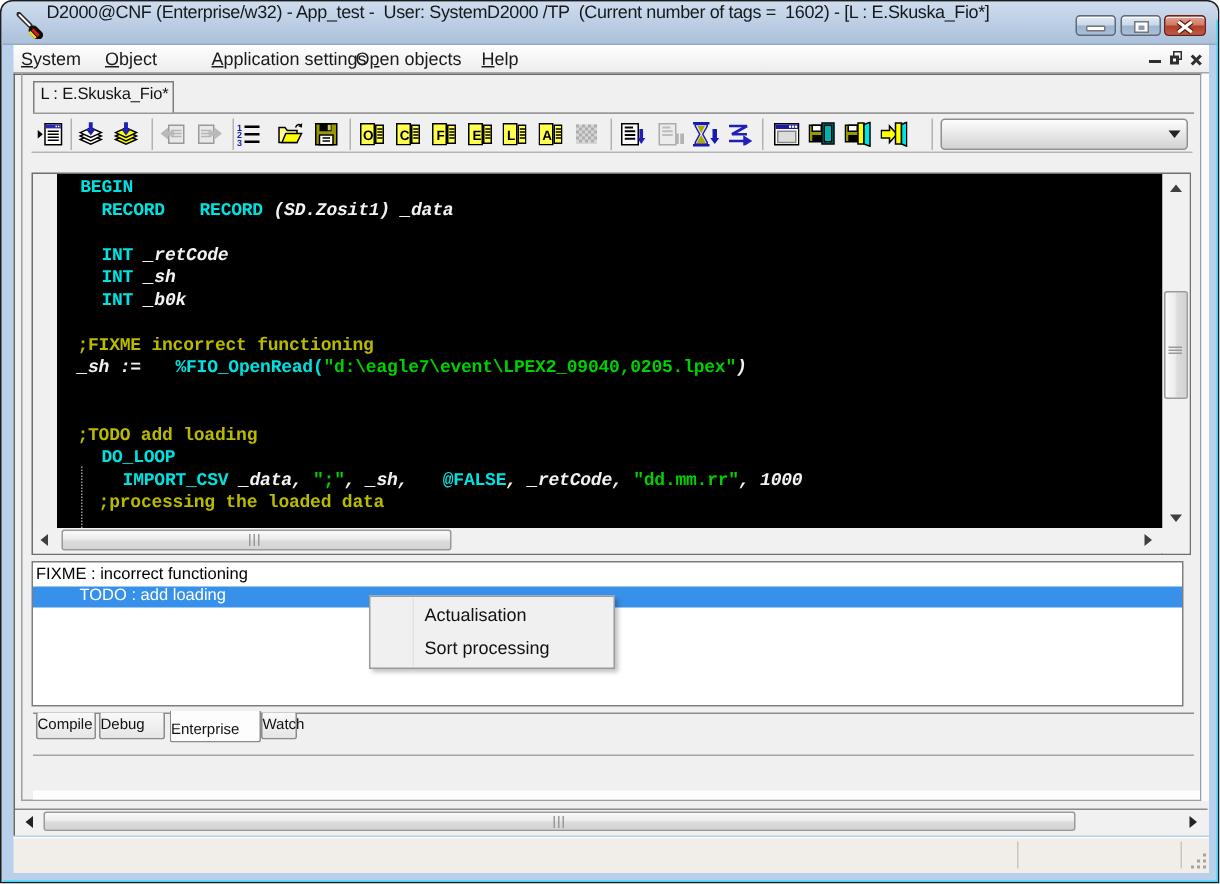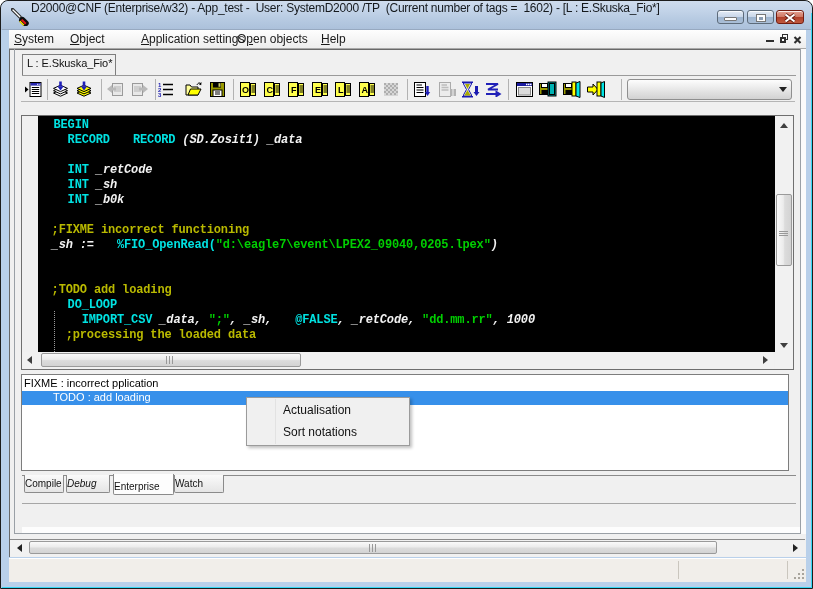--- a/index.html
+++ b/index.html
@@ -366,34 +366,34 @@
   <div class="abs vthumb" style="left:774.5px;top:193px;width:16px;height:72px;"></div>
   <div class="abs" style="left:778px;top:230px;width:9px;height:1px;background:#999;box-shadow:0 2px 0 #999,0 4px 0 #999;"></div>
 
   <div class="abs" style="left:21px;top:351px;width:752px;height:17px;background:#f1f1f1;"></div>
   <div class="abs" style="left:26px;top:355px;width:0;height:0;border-top:4.5px solid transparent;border-bottom:4.5px solid transparent;border-right:5px solid #3f3f3f;"></div>
   <div class="abs" style="left:762px;top:355px;width:0;height:0;border-top:4.5px solid transparent;border-bottom:4.5px solid transparent;border-left:5px solid #3f3f3f;"></div>
   <div class="abs thumb" style="left:40px;top:352px;width:260px;height:14px;"></div>
   <div class="abs" style="left:165px;top:355px;width:1px;height:8px;background:#999;box-shadow:3px 0 0 #999,6px 0 0 #999;"></div>
 
   <div class="abs" style="left:20px;top:373px;width:768px;height:97px;border:1px solid #7d7d7d;background:#ffffff;"></div>
-  <div class="abs" style="left:23px;top:376px;font-size:11px;color:#000;">FIXME : incorrect pplication</div>
+  <div class="abs" style="left:23px;top:376px;font-size:11px;color:#000;">FIXME : incorrect functioning</div>
   <div class="abs" style="left:21px;top:390px;width:766px;height:14px;background:#3790ea;"></div>
   <div class="abs" style="left:23px;top:390px;font-size:11px;color:#fff;margin-left:29px;">TODO : add loading</div>
 
   <div class="abs" style="left:245px;top:396px;width:164px;height:49px;background:#f0f0f0;border:1px solid #9b9b9b;box-shadow:2px 2px 3px rgba(0,0,0,0.25);"></div>
   <div class="abs" style="left:274px;top:398px;width:1px;height:45px;background:#e2e2e2;"></div>
   <div class="abs" style="left:282px;top:402px;font-size:12px;color:#111;">Actualisation</div>
-  <div class="abs" style="left:282px;top:424px;font-size:12px;color:#111;">Sort notations</div>
+  <div class="abs" style="left:282px;top:424px;font-size:12px;color:#111;">Sort processing</div>
 
   <div class="abs" style="left:21px;top:474px;width:774px;height:1px;background:#8b8b8b;"></div>
   <div class="abs tabb" style="left:23px;top:474px;width:40px;height:18px;line-height:17px;border-top:none;background:linear-gradient(180deg,#fafafa,#e5e5e5);border-radius:0 0 2px 2px;">Compile</div>
-  <div class="abs tabb" style="left:65px;top:474px;width:44px;height:18px;line-height:17px;border-top:none;background:linear-gradient(180deg,#fafafa,#e5e5e5);border-radius:0 0 2px 2px;font-style:italic;">Debug</div>
+  <div class="abs tabb" style="left:65px;top:474px;width:44px;height:18px;line-height:17px;border-top:none;background:linear-gradient(180deg,#fafafa,#e5e5e5);border-radius:0 0 2px 2px;">Debug</div>
   <div class="abs tabb" style="left:112px;top:473px;width:61px;height:21px;line-height:26px;border-top:none;background:#fdfdfd;border-radius:0 0 2px 2px;">Enterprise</div>
-  <div class="abs tabb" style="left:173px;top:474px;width:50px;height:18px;line-height:17px;border-top:none;background:linear-gradient(180deg,#fafafa,#e5e5e5);border-radius:0 0 2px 2px;">Watch</div>
+  <div class="abs tabb" style="left:173px;top:474px;width:24px;height:18px;line-height:17px;border-top:none;background:linear-gradient(180deg,#fafafa,#e5e5e5);border-radius:0 0 2px 2px;">Watch</div>
   <div class="abs" style="left:21px;top:502px;width:774px;height:1px;background:#a6a6a6;"></div>
 
   <div class="abs" style="left:21px;top:526px;width:778px;height:6px;background:#fdfdfd;"></div>
 
   <div class="abs" style="left:9px;top:538px;width:795px;height:17px;background:#f1f1f1;border-top:1px solid #8a8a8a;"></div>
   <div class="abs" style="left:16px;top:543px;width:0;height:0;border-top:4.5px solid transparent;border-bottom:4.5px solid transparent;border-right:5px solid #222;"></div>
   <div class="abs" style="left:792px;top:543px;width:0;height:0;border-top:4.5px solid transparent;border-bottom:4.5px solid transparent;border-left:5px solid #222;"></div>
   <div class="abs thumb" style="left:28px;top:540px;width:688px;height:13px;"></div>
   <div class="abs" style="left:368px;top:543px;width:1px;height:8px;background:#999;box-shadow:3px 0 0 #999,6px 0 0 #999;"></div>
 

